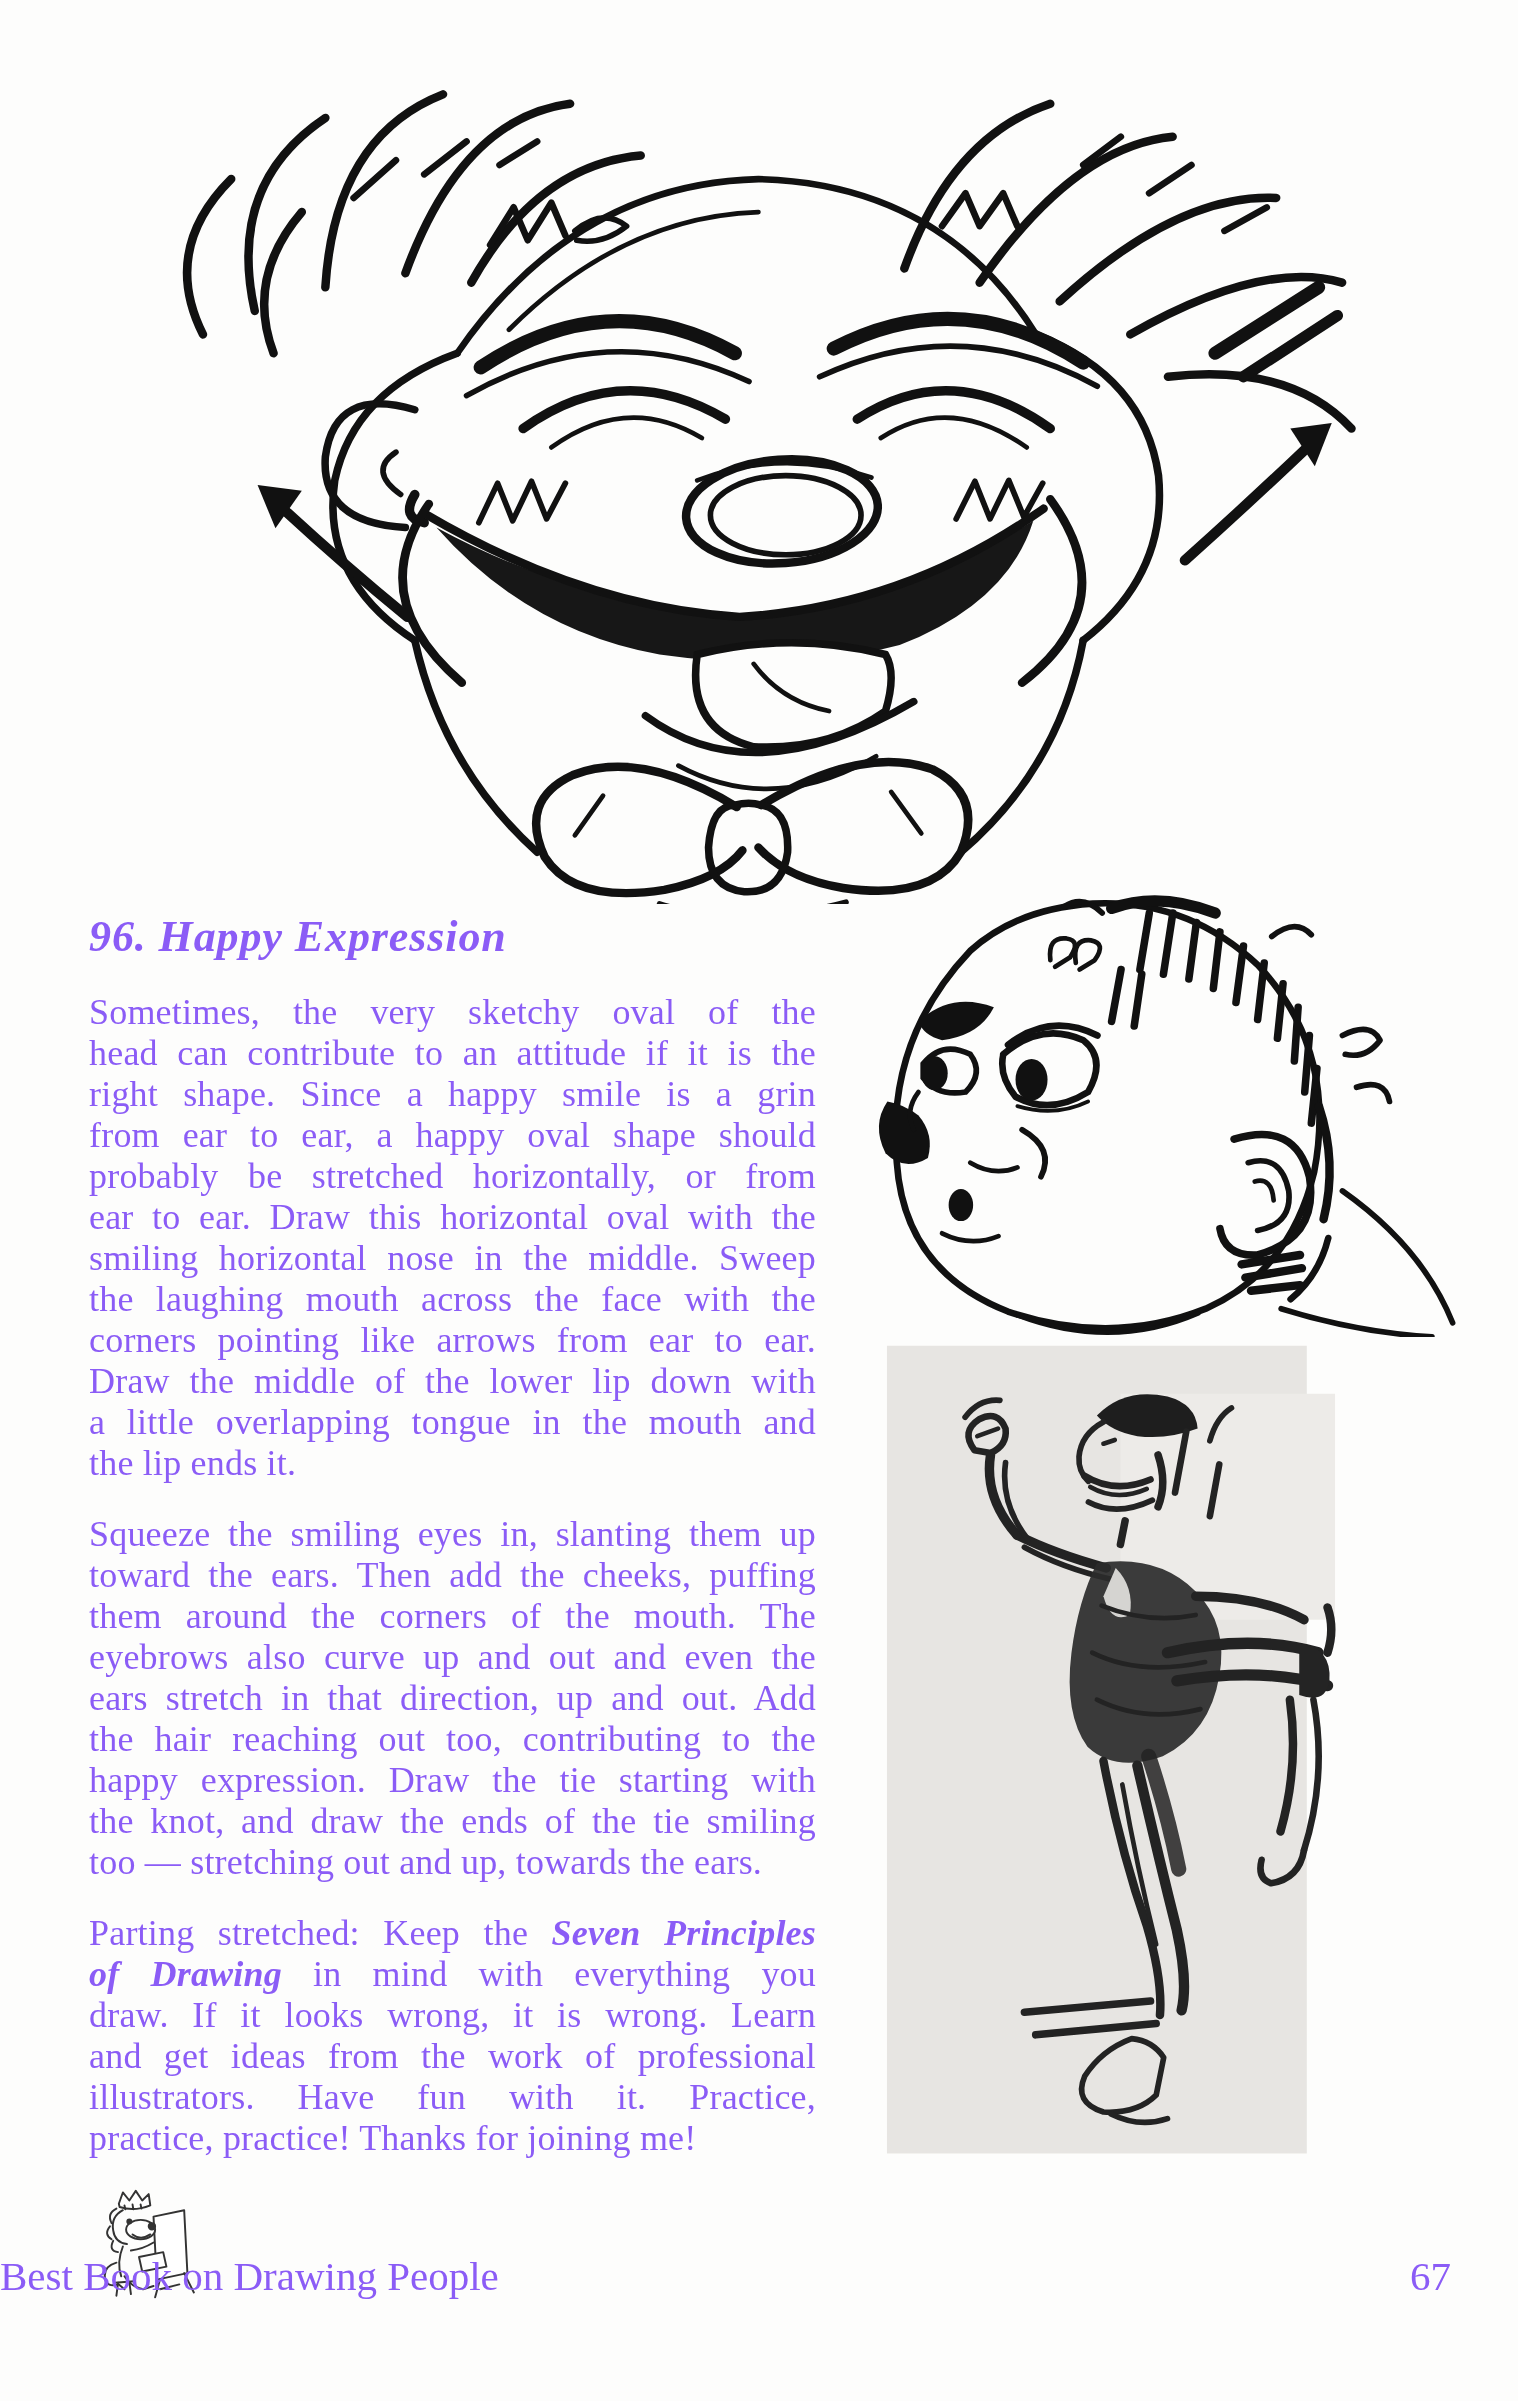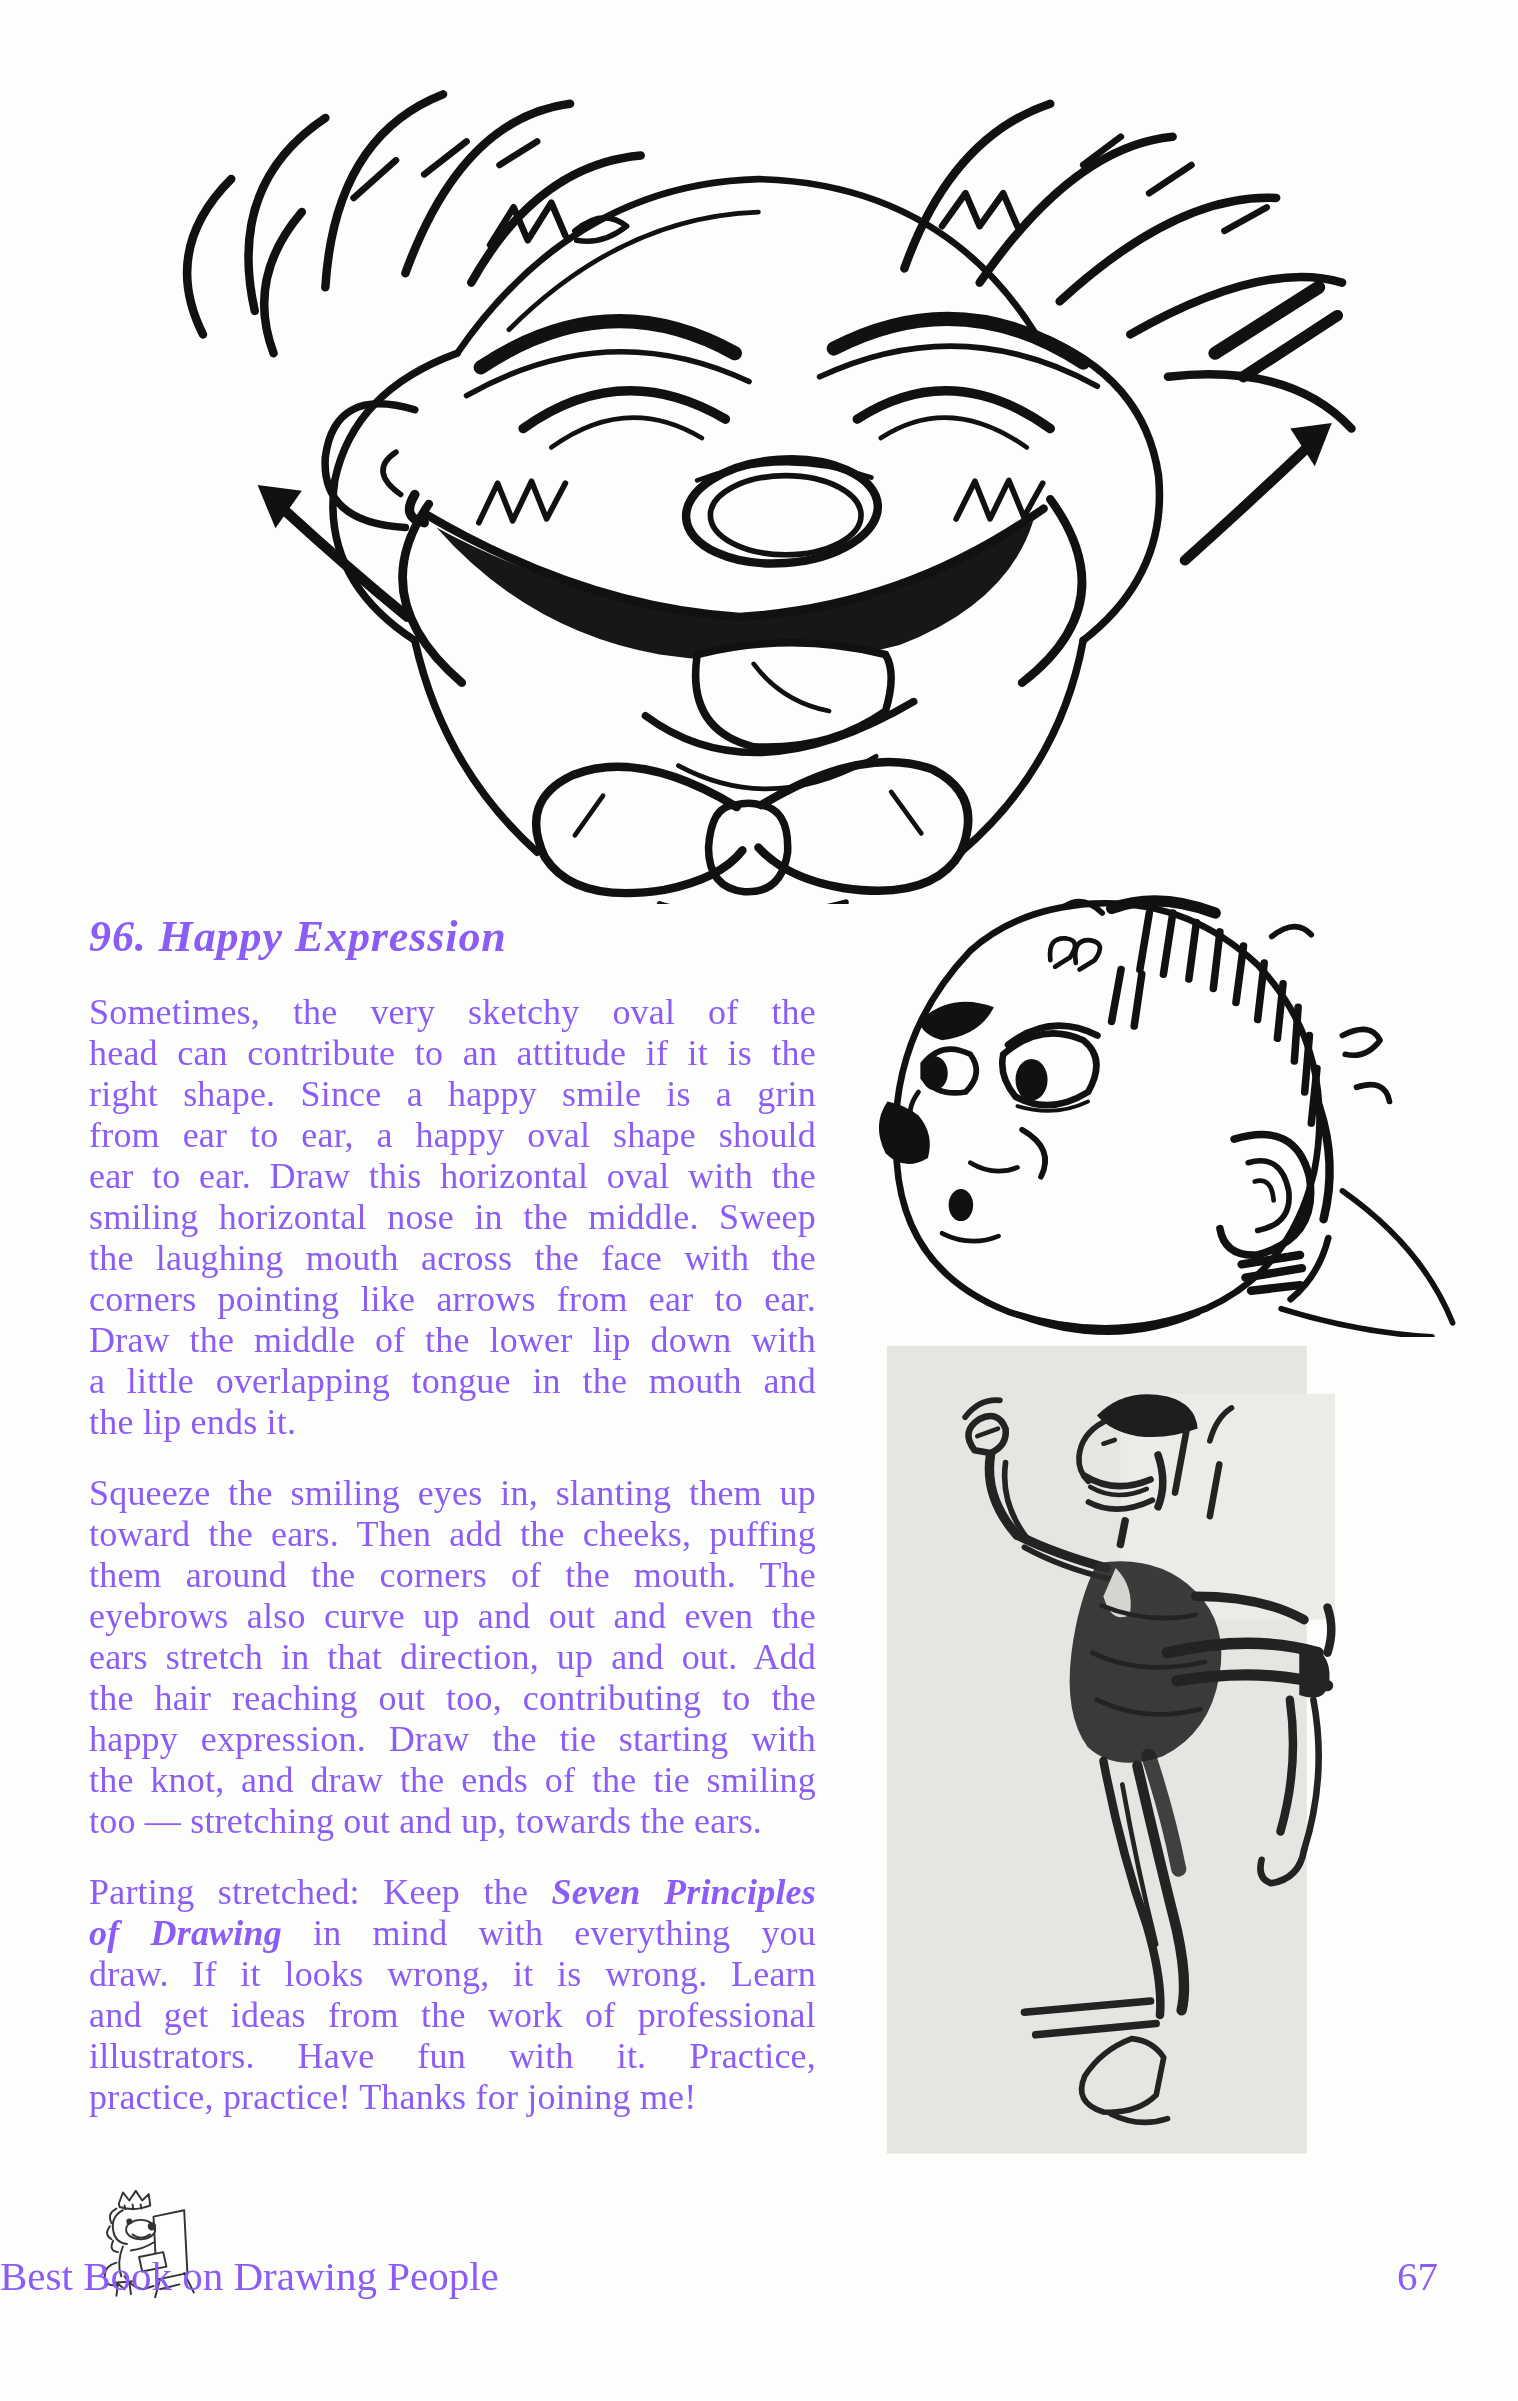--- a/index.html
+++ b/index.html
@@ -39,21 +39,21 @@
   .illus{position:absolute;}
   .footer-title{
     position:absolute;
     left:0;right:0;
     top:2252px;
     text-align:left;
     font-size:41px;
   }
   .footer-num{
     position:absolute;
-    right:81px;
+    right:68px;
     top:2252px;
     font-size:41px;
     font-family:Liberation Serif, serif;
   }
   svg{display:block;}
   .ink{stroke:#111;fill:none;stroke-linecap:round;stroke-linejoin:round;}
   .char{stroke:#232323;fill:none;stroke-linecap:round;stroke-linejoin:round;}
 </style>
 </head>
 <body>
@@ -287,20 +287,21 @@
   </div>
 
   <div class="textcol">
     <h1 class="heading">96. Happy Expression</h1>
     <div>
         <div class="para">
           <div class="tline"><span>Sometimes, the very sketchy oval of the</span></div>
           <div class="tline"><span>head can contribute to an attitude if it is the</span></div>
           <div class="tline"><span>right shape. Since a happy smile is a grin</span></div>
           <div class="tline"><span>from ear to ear, a happy oval shape should</span></div>
+          <div class="tline"><span>probably be stretched horizontally, or from</span></div>
           <div class="tline"><span>ear to ear. Draw this horizontal oval with the</span></div>
           <div class="tline"><span>smiling horizontal nose in the middle. Sweep</span></div>
           <div class="tline"><span>the laughing mouth across the face with the</span></div>
           <div class="tline"><span>corners pointing like arrows from ear to ear.</span></div>
           <div class="tline"><span>Draw the middle of the lower lip down with</span></div>
           <div class="tline"><span>a little overlapping tongue in the mouth and</span></div>
           <div class="tline lastline"><span>the lip ends it.</span></div>
         </div>
         <div class="para">
           <div class="tline"><span>Squeeze the smiling eyes in, slanting them up</span></div>

